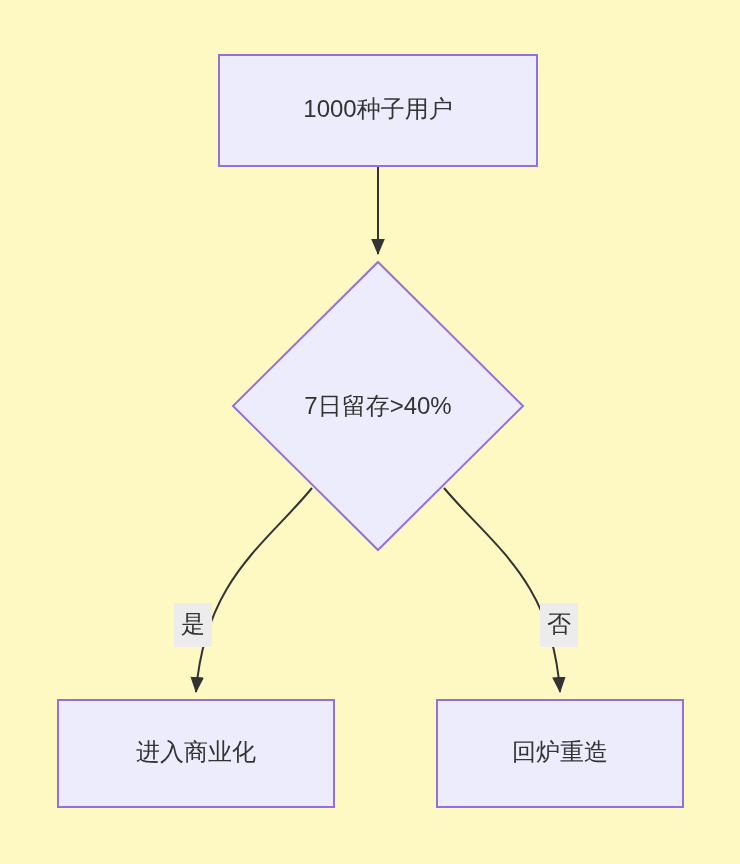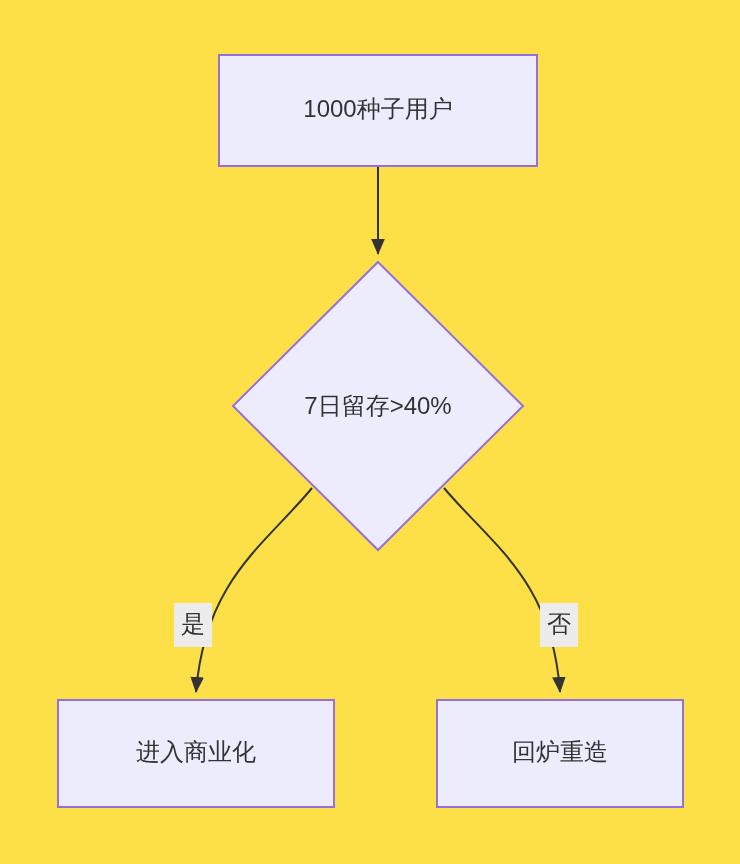--- a/index.html
+++ b/index.html
@@ -10,21 +10,21 @@
   body {
     width: 740px;
     height: 864px;
     overflow: hidden;
     font-family: "Liberation Sans", "DejaVu Sans", sans-serif;
   }
   #flowchart-root {
     position: relative;
     width: 740px;
     height: 864px;
-    background: #fde047;
+    background: #fef9c3;
     text-decoration: underline;
   }
   svg.diagram {
     display: block;
     width: 740px;
     height: 864px;
   }
   .node-shape {
     fill: #ececfd;
     stroke: #9370db;

